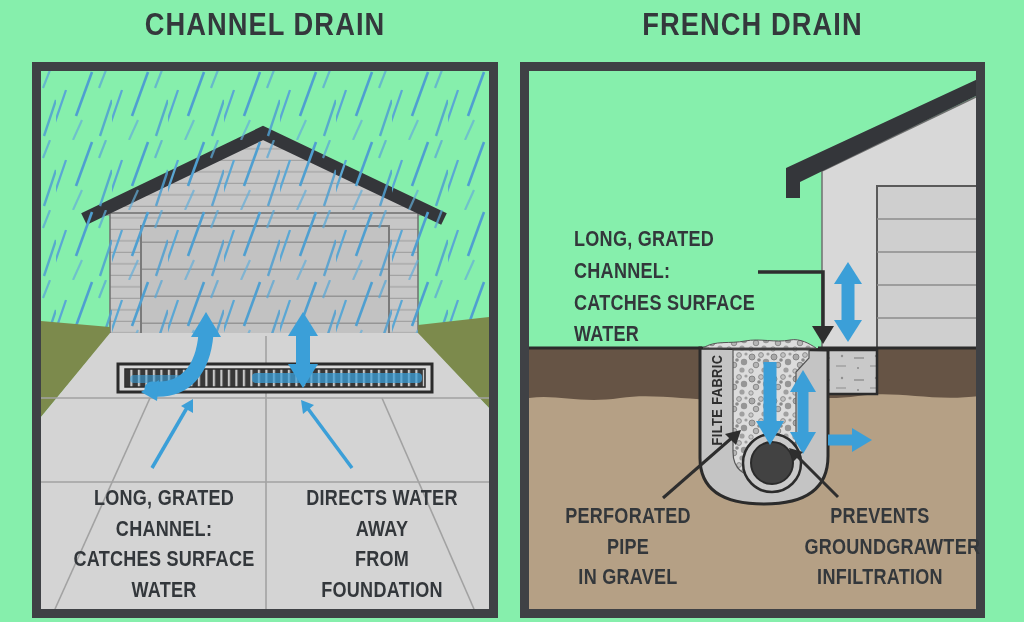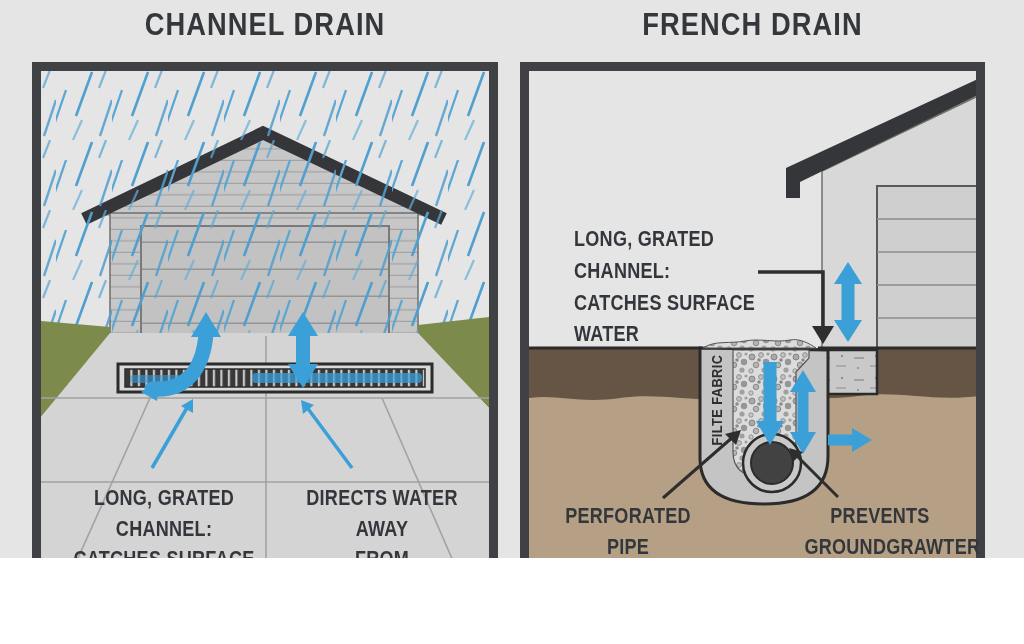--- a/index.html
+++ b/index.html
@@ -1,17 +1,17 @@
 <!DOCTYPE html>
 <html><head>
 <meta charset="utf-8">
 <style>
   html,body{margin:0;padding:0;background:#ffffff;}
   .canvas{
-    position:relative;width:1024px;height:558px;background:#e5e5e5;overflow:hidden;
+    position:relative;width:1024px;height:622px;background:#86efac;overflow:hidden;
     font-family:"Liberation Sans",sans-serif;
   }
   svg{position:absolute;left:0;top:0;}
   .lbl{
     position:absolute;font-weight:700;color:#33373b;white-space:pre-line;
     letter-spacing:.3px;line-height:1.42;
   }
   .cond-c{transform:scaleX(.84);transform-origin:center top;text-align:center;}
   .cond-l{transform:scaleX(.84);transform-origin:left top;text-align:left;}
   .title{

